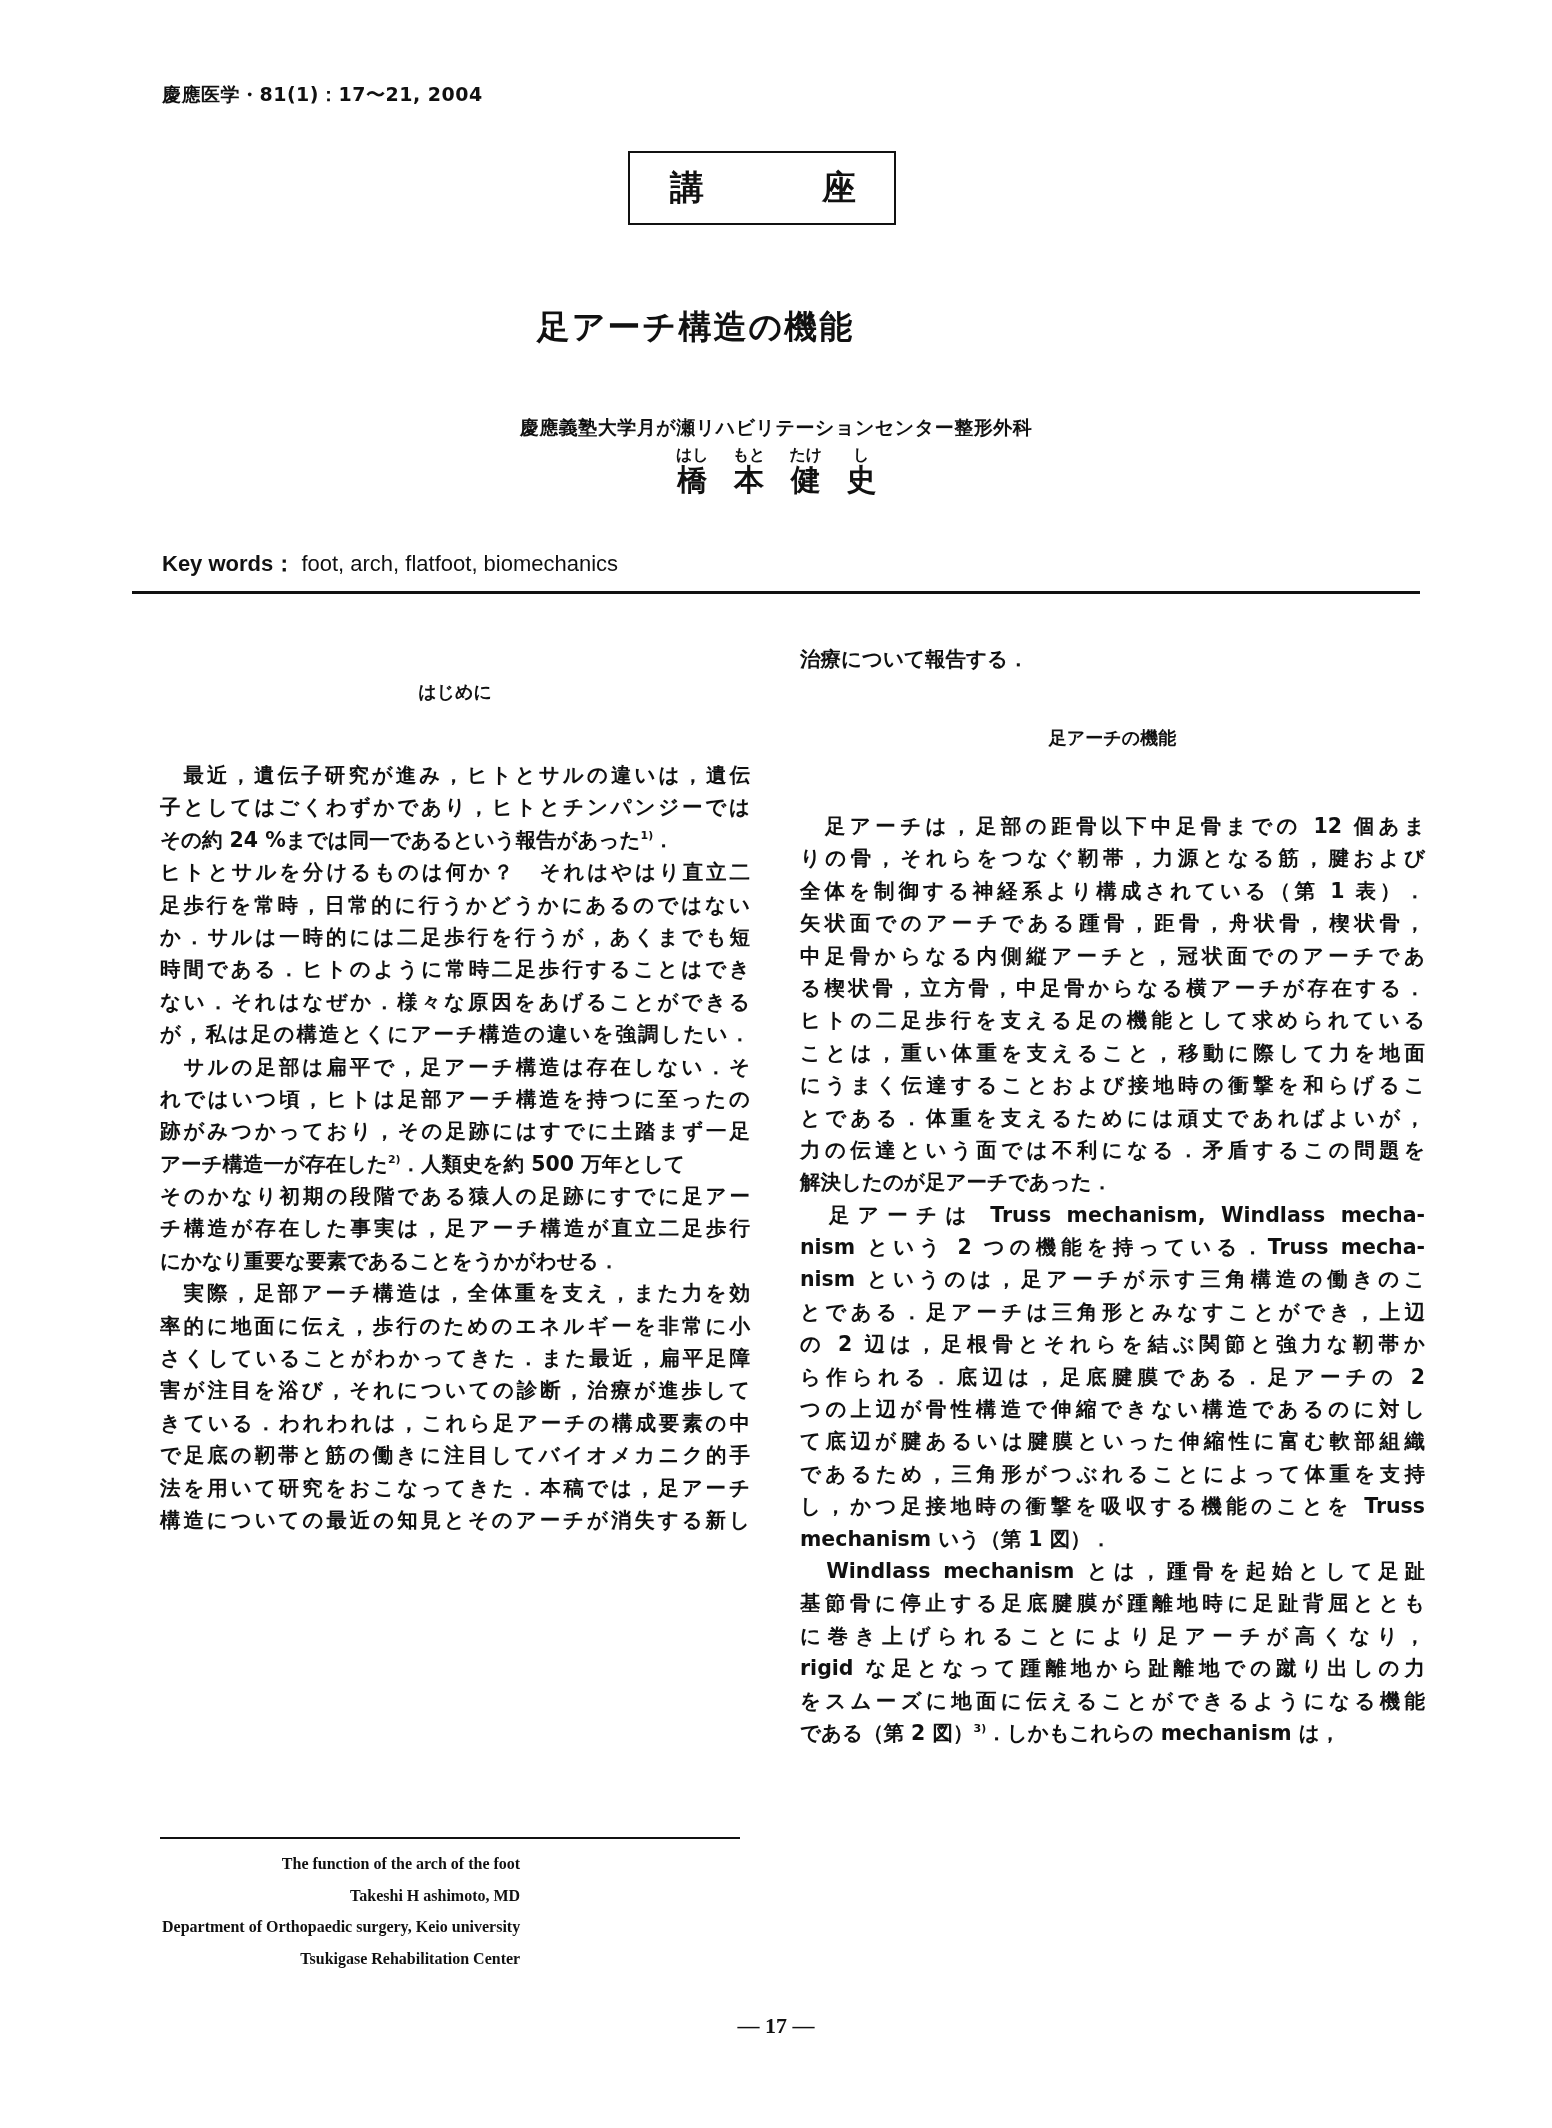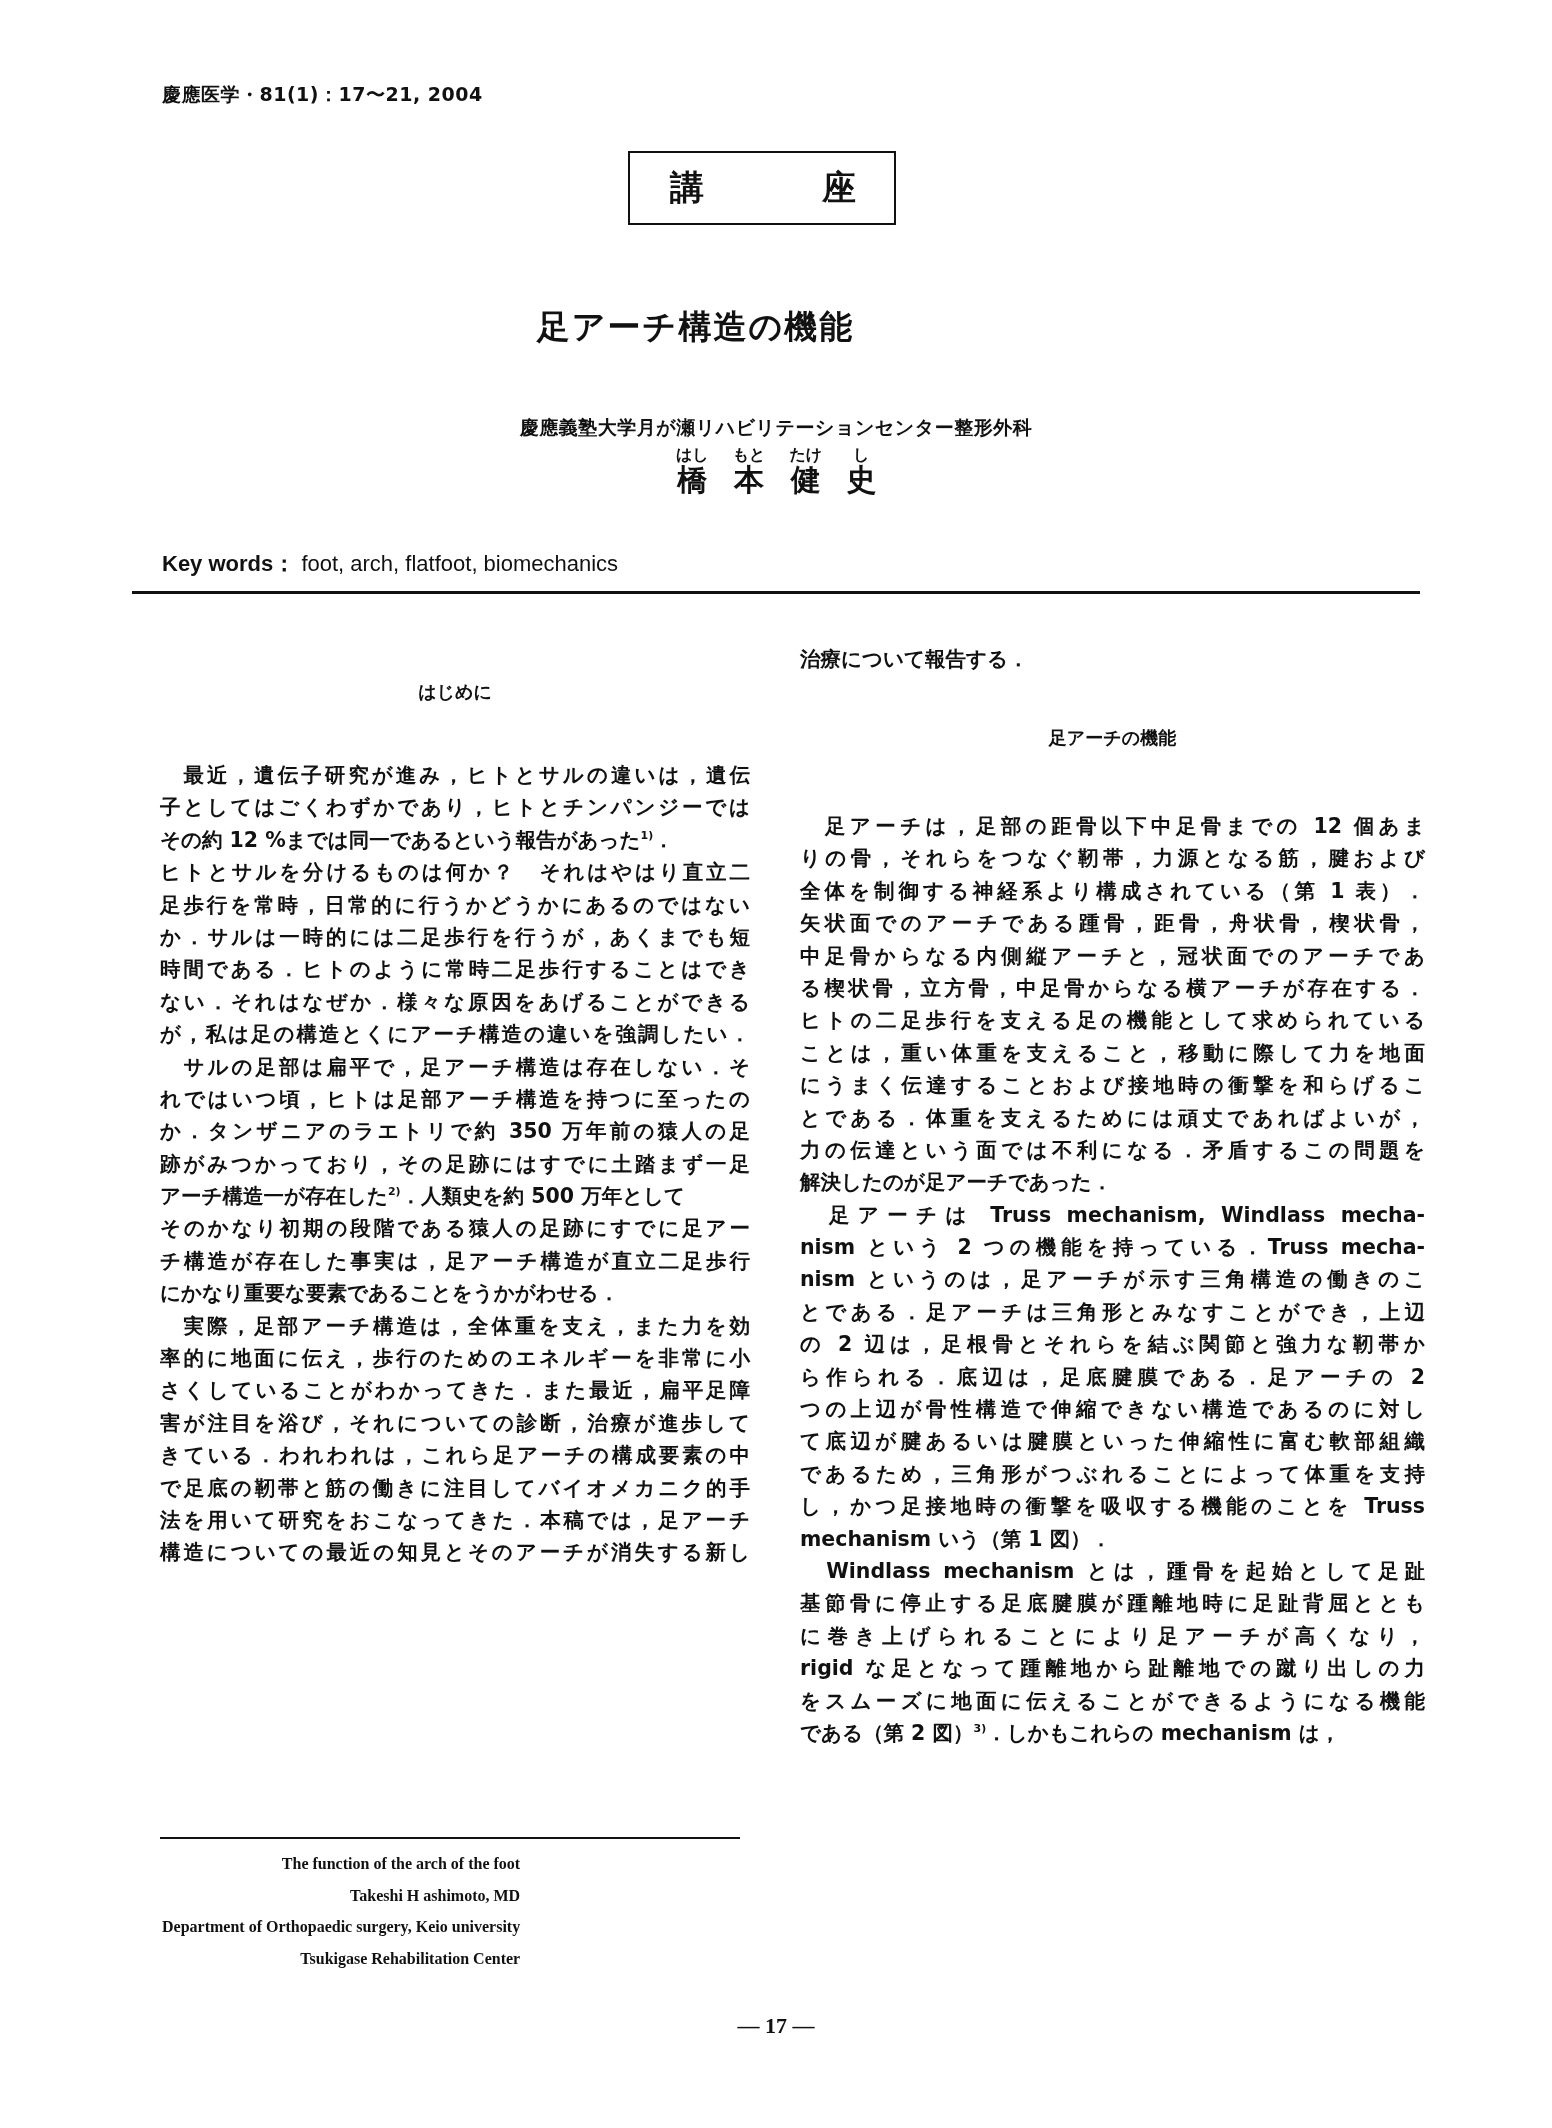--- a/index.html
+++ b/index.html
@@ -71,30 +71,29 @@
   <span>foot, arch, flatfoot, biomechanics</span>
 </div>
 
 <div class="abs rule-top"></div>
 
 <div class="heading h-left">はじめに</div>
 
 <div class="col col-left">
   <span class="line just">　最近，遺伝子研究が進み，ヒトとサルの違いは，遺伝</span>
   <span class="line just">子としてはごくわずかであり，ヒトとチンパンジーでは</span>
-  <span class="line"><span>その約 12 %までは同一であるという報告があった</span><sup>1)</sup><span>．</span></span>
+  <span class="line"><span>その約 24 %までは同一であるという報告があった</span><sup>1)</sup><span>．</span></span>
   <span class="line just">ヒトとサルを分けるものは何か？　それはやはり直立二</span>
   <span class="line just">足歩行を常時，日常的に行うかどうかにあるのではない</span>
   <span class="line just">か．サルは一時的には二足歩行を行うが，あくまでも短</span>
   <span class="line just">時間である．ヒトのように常時二足歩行することはでき</span>
   <span class="line just">ない．それはなぜか．様々な原因をあげることができる</span>
   <span class="line just">が，私は足の構造とくにアーチ構造の違いを強調したい．</span>
   <span class="line just">　サルの足部は扁平で，足アーチ構造は存在しない．そ</span>
   <span class="line just">れではいつ頃，ヒトは足部アーチ構造を持つに至ったの</span>
-  <span class="line just">か．タンザニアのラエトリで約 350 万年前の猿人の足</span>
   <span class="line just">跡がみつかっており，その足跡にはすでに土踏まず一足</span>
   <span class="line"><span>アーチ構造一が存在した</span><sup>2)</sup><span>．人類史を約 500 万年として</span></span>
   <span class="line just">そのかなり初期の段階である猿人の足跡にすでに足アー</span>
   <span class="line just">チ構造が存在した事実は，足アーチ構造が直立二足歩行</span>
   <span class="line">にかなり重要な要素であることをうかがわせる．</span>
   <span class="line just">　実際，足部アーチ構造は，全体重を支え，また力を効</span>
   <span class="line just">率的に地面に伝え，歩行のためのエネルギーを非常に小</span>
   <span class="line just">さくしていることがわかってきた．また最近，扁平足障</span>
   <span class="line just">害が注目を浴び，それについての診断，治療が進歩して</span>
   <span class="line just">きている．われわれは，これら足アーチの構成要素の中</span>

